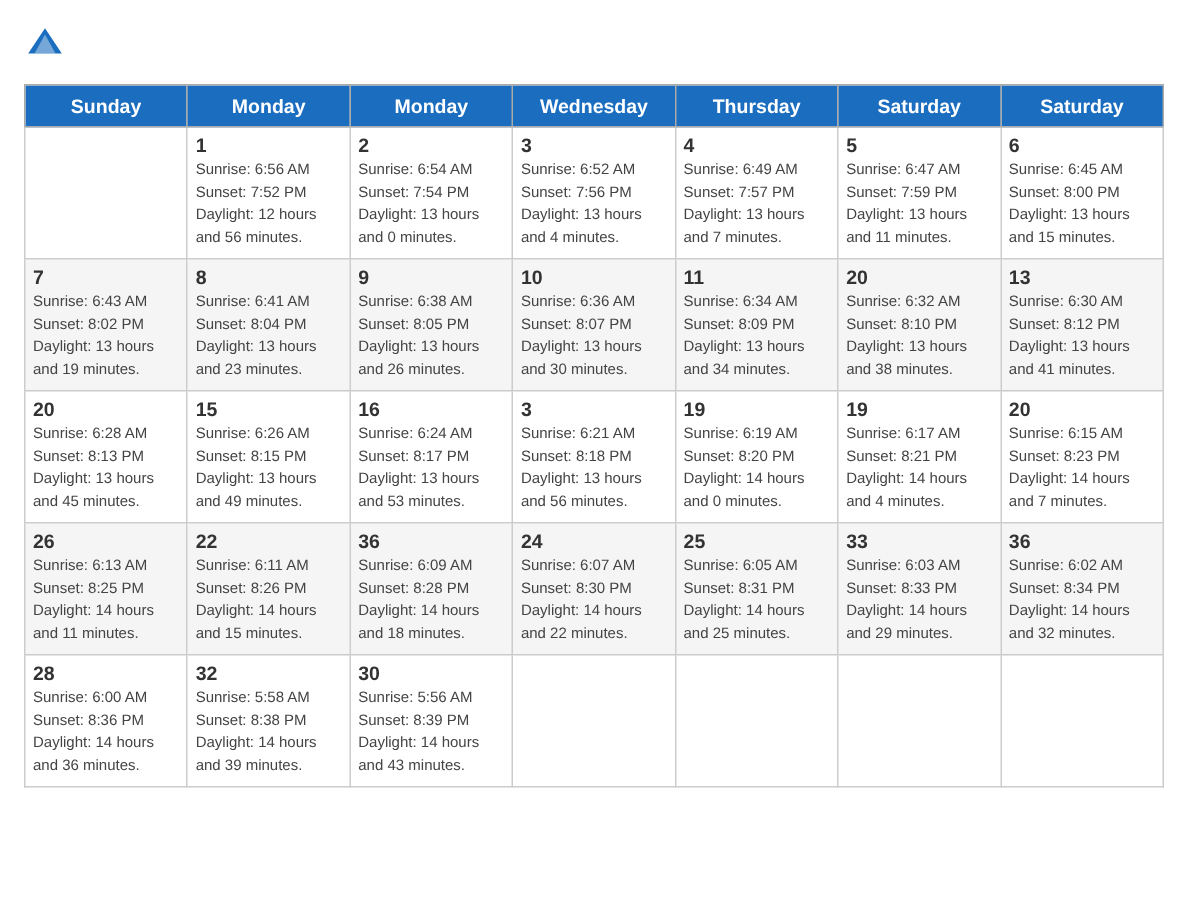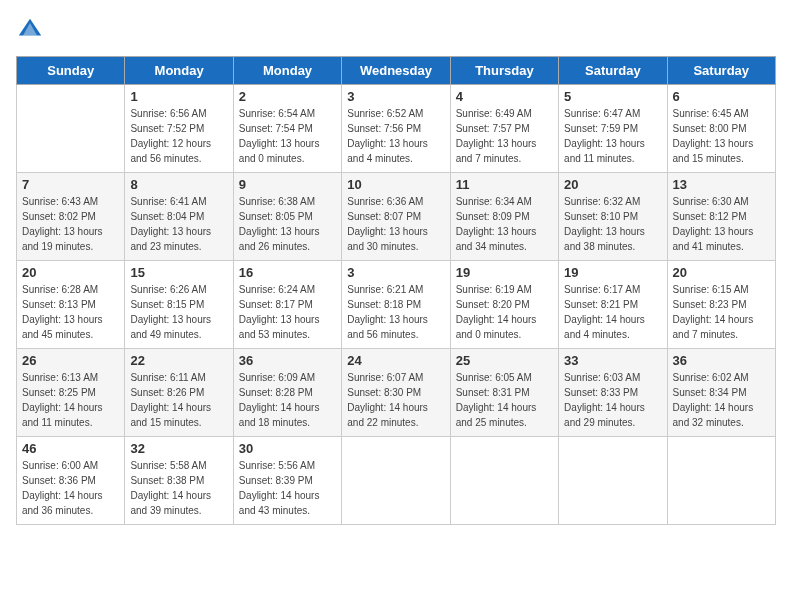--- a/index.html
+++ b/index.html
@@ -242,21 +242,21 @@
           <span class="day-number">33</span>
           <div class="day-detail">Sunrise: 6:03 AM<br>Sunset: 8:33 PM<br>Daylight: 14 hours and 29 minutes.</div>
         </td>
         <td>
           <span class="day-number">36</span>
           <div class="day-detail">Sunrise: 6:02 AM<br>Sunset: 8:34 PM<br>Daylight: 14 hours and 32 minutes.</div>
         </td>
       </tr>
       <tr>
         <td>
-          <span class="day-number">46</span>
+          <span class="day-number">28</span>
           <div class="day-detail">Sunrise: 6:00 AM<br>Sunset: 8:36 PM<br>Daylight: 14 hours and 36 minutes.</div>
         </td>
         <td>
           <span class="day-number">32</span>
           <div class="day-detail">Sunrise: 5:58 AM<br>Sunset: 8:38 PM<br>Daylight: 14 hours and 39 minutes.</div>
         </td>
         <td>
           <span class="day-number">30</span>
           <div class="day-detail">Sunrise: 5:56 AM<br>Sunset: 8:39 PM<br>Daylight: 14 hours and 43 minutes.</div>
         </td>

